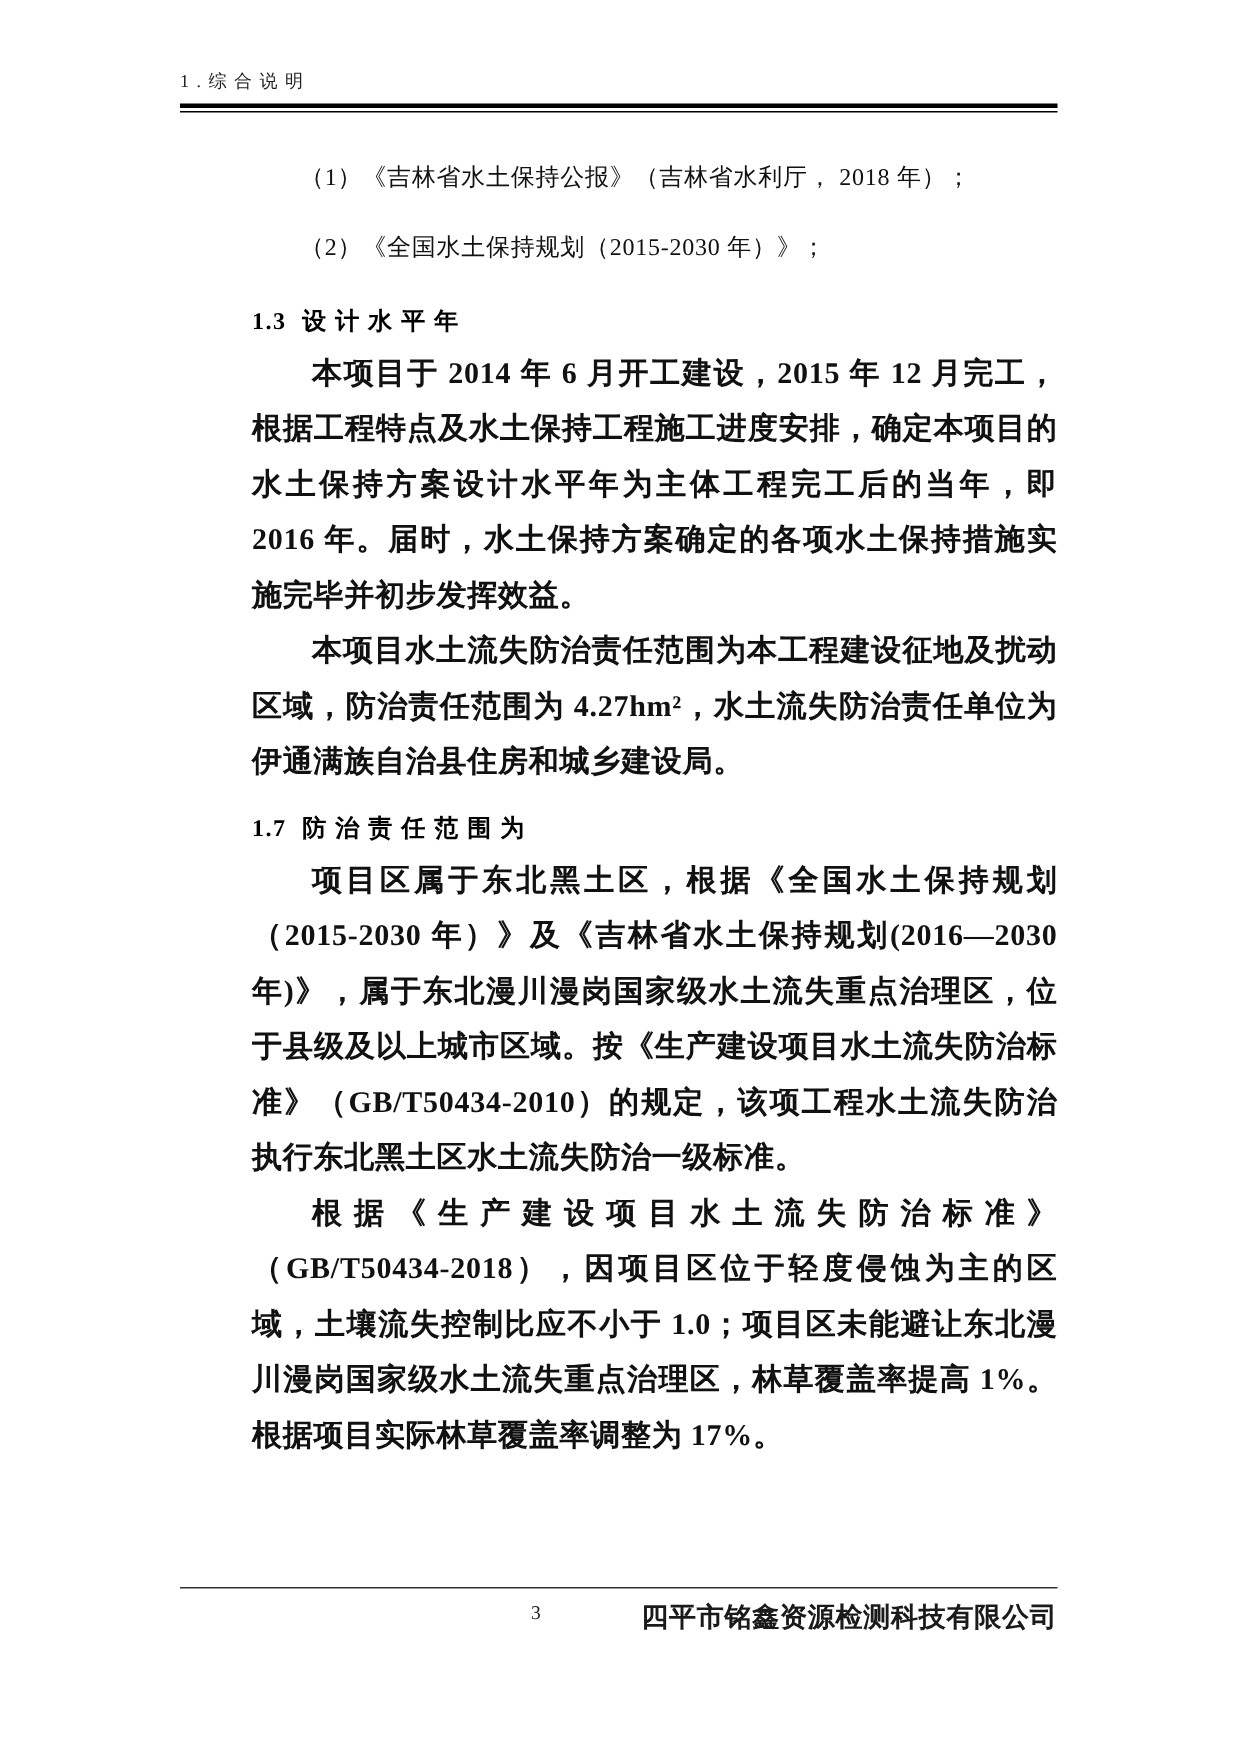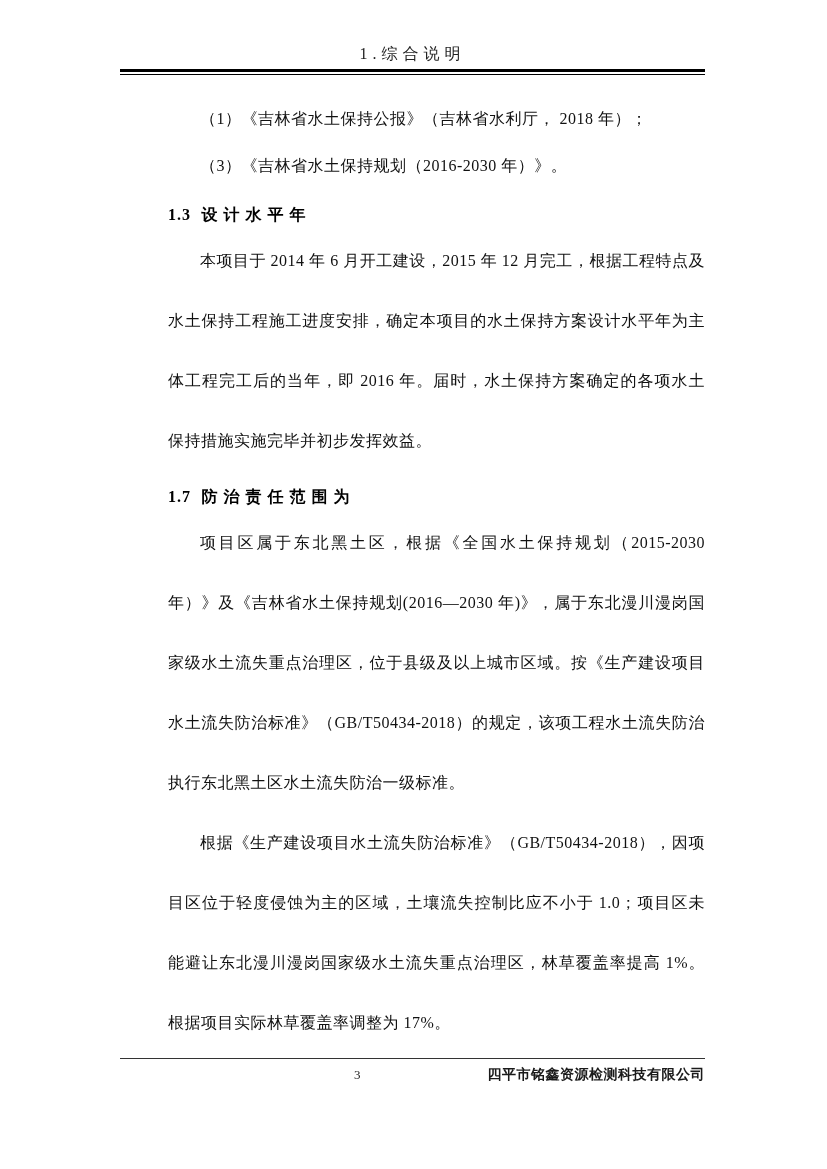--- a/index.html
+++ b/index.html
@@ -14,22 +14,21 @@
     margin: 0 auto;
     background: #ffffff;
     color: #111111;
     font-family: "Liberation Serif", "DejaVu Serif", serif;
     overflow: hidden;
     box-sizing: border-box;
     padding: 44px 122px 0 120px;
   }
   
   .header-title {
-    text-align: center;
-    font-size: 16px;
+    font-size: 12px;
     letter-spacing: 5px;
     color: #222222;
     height: 20px;
     line-height: 20px;
   }
   .header-rule {
     margin-top: 5px;
     border-top: 3px solid #000000;
     border-bottom: 1px solid #000000;
     height: 2px; 
@@ -56,26 +55,27 @@
     letter-spacing: 6px;
     line-height: 32px;
     color: #000000;
   }
   h2.sec .sec-num {
     font-family: "Liberation Serif", "DejaVu Serif", serif;
     letter-spacing: 1px;
   }
   p.body {
     margin: 0;
-    font-size: 16px;
-    line-height: 60px;
+    font-size: 20px;
+    line-height: 37px;
     letter-spacing: 0.5px;
     text-indent: 2em;
     text-align: justify;
     text-justify: inter-character;
+    font-weight: bold;
   }
   
   .footer {
     position: absolute;
     left: 120px;
     right: 122px;
     top: 1058px;
     border-top: 1px solid #333333;
     padding-top: 6px;
     height: 28px;
@@ -86,47 +86,48 @@
     top: 8px;
     font-size: 13px;
     color: #222222;
   }
   .footer .company {
     position: absolute;
     right: 0;
     top: 7px;
     font-family: "Liberation Sans", "DejaVu Sans", sans-serif;
     font-weight: bold;
-    font-size: 14px;
+    font-size: 18px;
     letter-spacing: 0.5px;
     color: #1a1a1a;
     padding-left: 43px;
   }
 </style>
 </head>
 <body>
 
 <div class="page">
 
   <div class="header">
     <div class="header-title">1.综合说明</div>
     <div class="header-rule"></div>
   </div>
 
   <div class="content">
 
     <p class="ref">（1）《吉林省水土保持公报》（吉林省水利厅， 2018 年）；</p>
-    <p class="ref">（3）《吉林省水土保持规划（2016-2030 年）》。</p>
+    <p class="ref">（2）《全国水土保持规划（2015-2030 年）》；</p>
 
     <h2 class="sec"><span class="sec-num">1.3</span> <span>设计水平年</span></h2>
     <p class="body">本项目于 2014 年 6 月开工建设，2015 年 12 月完工，根据工程特点及水土保持工程施工进度安排，确定本项目的水土保持方案设计水平年为主体工程完工后的当年，即 2016 年。届时，水土保持方案确定的各项水土保持措施实施完毕并初步发挥效益。</p>
 
+    <p class="body">本项目水土流失防治责任范围为本工程建设征地及扰动区域，防治责任范围为 4.27hm²，水土流失防治责任单位为伊通满族自治县住房和城乡建设局。</p>
 
     <h2 class="sec"><span class="sec-num">1.7</span> <span>防治责任范围为</span></h2>
-    <p class="body">项目区属于东北黑土区，根据《全国水土保持规划（2015-2030 年）》及《吉林省水土保持规划(2016—2030 年)》，属于东北漫川漫岗国家级水土流失重点治理区，位于县级及以上城市区域。按《生产建设项目水土流失防治标准》（GB/T50434-2018）的规定，该项工程水土流失防治执行东北黑土区水土流失防治一级标准。</p>
+    <p class="body">项目区属于东北黑土区，根据《全国水土保持规划（2015-2030 年）》及《吉林省水土保持规划(2016—2030 年)》，属于东北漫川漫岗国家级水土流失重点治理区，位于县级及以上城市区域。按《生产建设项目水土流失防治标准》（GB/T50434-2010）的规定，该项工程水土流失防治执行东北黑土区水土流失防治一级标准。</p>
     <p class="body">根据《生产建设项目水土流失防治标准》（GB/T50434-2018），因项目区位于轻度侵蚀为主的区域，土壤流失控制比应不小于 1.0；项目区未能避让东北漫川漫岗国家级水土流失重点治理区，林草覆盖率提高 1%。 根据项目实际林草覆盖率调整为 17%。</p>
 
   </div>
 
   <div class="footer">
     <span class="page-num">3</span>
     <span class="company">四平市铭鑫资源检测科技有限公司</span>
   </div>
 
 </div>

